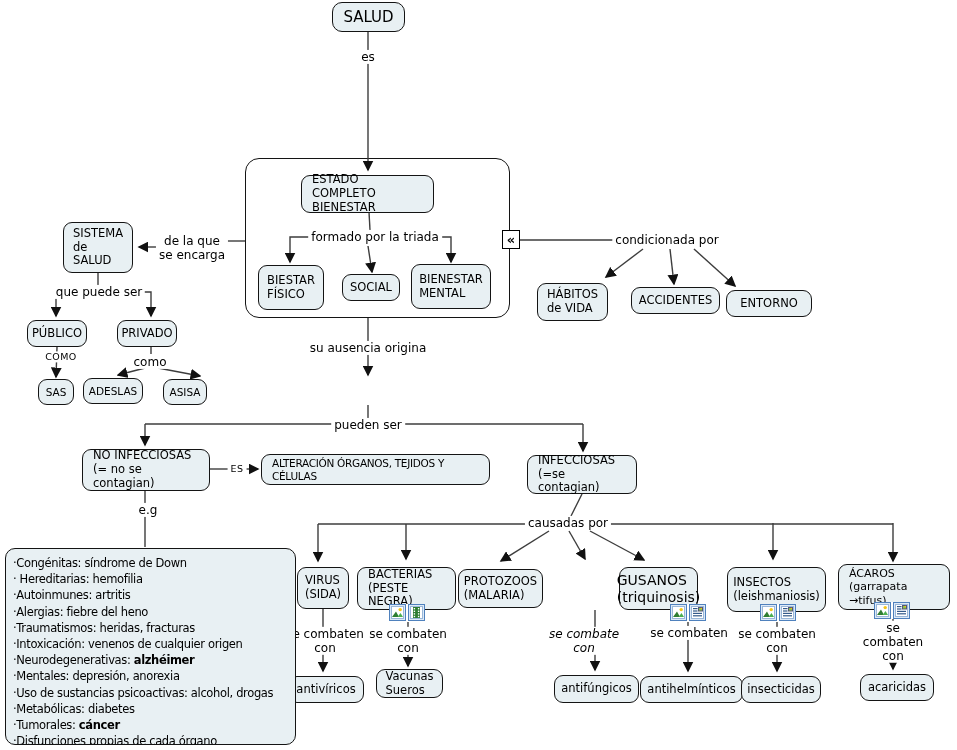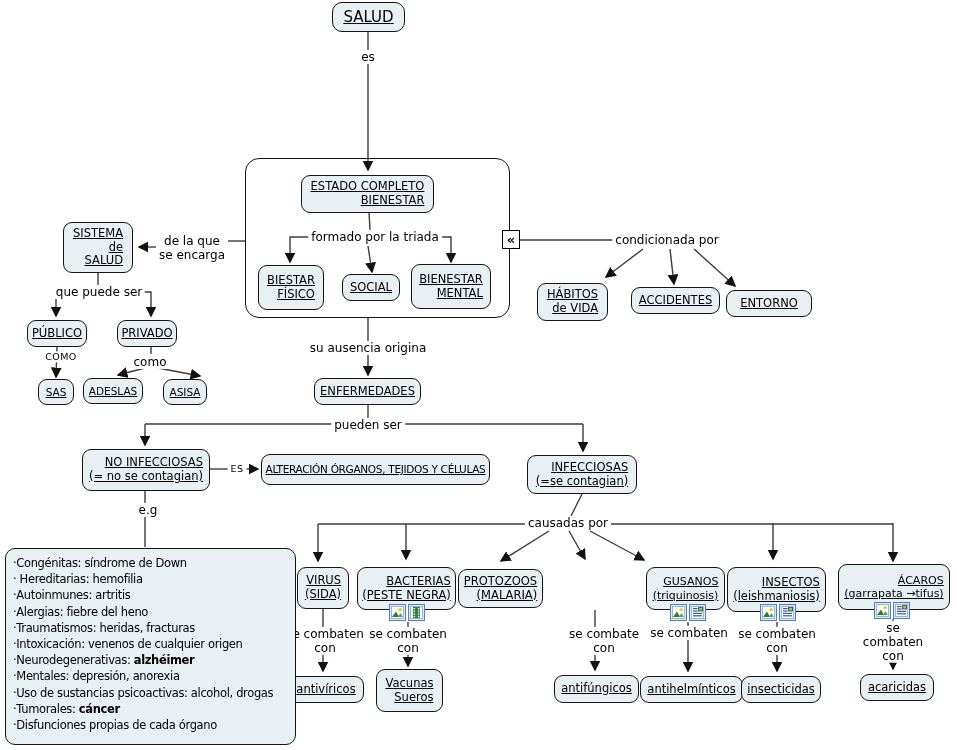--- a/index.html
+++ b/index.html
@@ -1,21 +1,21 @@
 <!DOCTYPE html>
 <html><head>
 <meta charset="utf-8">
 <style>
   html,body{margin:0;padding:0;background:#fff;}
   .canvas{position:relative;width:957px;height:750px;background:#fff;overflow:hidden;
           font-family:"DejaVu Sans","Liberation Sans",sans-serif;color:#000;}
   svg.lines{position:absolute;left:0;top:0;z-index:2;}
   .node{position:absolute;z-index:3;display:flex;align-items:center;justify-content:center;
-        text-align:right;background:#e8f0f3;border:1.4px solid #141414;border-radius:9px;
-        font-size:11.5px;line-height:1.2;white-space:pre-line;box-sizing:border-box;padding:1px 3px;text-decoration:underline;}
+        text-align:left;background:#e8f0f3;border:1.4px solid #141414;border-radius:9px;
+        font-size:11.5px;line-height:1.2;white-space:pre-line;box-sizing:border-box;padding:1px 10px;}
   .container-box{background:#fff;border-radius:14px;z-index:1;}
   .llabel{position:absolute;z-index:4;transform:translate(-50%,-50%);background:#fff;
           padding:0 3px;font-size:12px;line-height:1.18;text-align:center;white-space:pre-line;}
   .llabel.small{font-size:9.5px;letter-spacing:.4px;}
   .eg-box{position:absolute;z-index:5;left:5px;top:548px;width:291px;height:197px;
           background:#e8f0f3;border:1.4px solid #141414;border-radius:10px;
           padding:6px 0 0 7px;box-sizing:border-box;font-size:11.5px;line-height:16.2px;
           letter-spacing:-0.35px;overflow:hidden;}
   .eg-line{white-space:pre;}
   .eg-line b{font-weight:bold;}
@@ -97,40 +97,39 @@
 SALUD</div>
   <div class="node" style="left:27px;top:320px;width:60px;height:27px;">PÚBLICO</div>
   <div class="node" style="left:117px;top:320px;width:60px;height:27px;">PRIVADO</div>
   <div class="node" style="left:38px;top:379px;width:36px;height:26px;font-size:10.5px;">SAS</div>
   <div class="node" style="left:83px;top:378px;width:60px;height:26px;font-size:10.5px;">ADESLAS</div>
   <div class="node" style="left:163px;top:379px;width:44px;height:26px;font-size:10.5px;">ASISA</div>
   <div class="node" style="left:537px;top:283px;width:71px;height:38px;">HÁBITOS
 de VIDA</div>
   <div class="node" style="left:631px;top:287px;width:89px;height:27px;">ACCIDENTES</div>
   <div class="node" style="left:726px;top:290px;width:86px;height:27px;">ENTORNO</div>
-  <div class="node" style="left:314px;top:378px;width:107px;height:27px;">ENFERMEDADES</div>
   <div class="node" style="left:82px;top:449px;width:128px;height:42px;">NO INFECCIOSAS
 (= no se contagian)</div>
   <div class="node" style="left:261px;top:454px;width:229px;height:31px;font-size:10.5px;letter-spacing:-0.3px;">ALTERACIÓN ÓRGANOS, TEJIDOS Y CÉLULAS</div>
   <div class="node" style="left:527px;top:455px;width:110px;height:39px;">INFECCIOSAS
 (=se contagian)</div>
   <div class="node" style="left:297px;top:567px;width:52px;height:42px;">VIRUS
 (SIDA)</div>
   <div class="node" style="left:357px;top:567px;width:99px;height:43px;">BACTERIAS
 (PESTE NEGRA)</div>
   <div class="node" style="left:458px;top:569px;width:85px;height:39px;">PROTOZOOS
 (MALARIA)</div>
-  <div class="node" style="left:646px;top:567px;width:79px;height:43px;font-size:11px;">GUSANOS
+  <div class="node" style="left:619px;top:567px;width:79px;height:43px;font-size:14px;">GUSANOS
 (triquinosis)</div>
   <div class="node" style="left:727px;top:567px;width:99px;height:45px;">INSECTOS
 (leishmaniosis)</div>
   <div class="node" style="left:838px;top:564px;width:112px;height:46px;font-size:11px;">ÁCAROS
 (garrapata →tifus)</div>
   <div class="node" style="left:288px;top:676px;width:76px;height:27px;">antivíricos</div>
-  <div class="node" style="left:376px;top:669px;width:67px;height:43px;">Vacunas
+  <div class="node" style="left:376px;top:669px;width:67px;height:29px;">Vacunas
 Sueros</div>
   <div class="node" style="left:554px;top:675px;width:85px;height:28px;">antifúngicos</div>
   <div class="node" style="left:640px;top:676px;width:103px;height:27px;">antihelmínticos</div>
   <div class="node" style="left:741px;top:676px;width:80px;height:27px;">insecticidas</div>
   <div class="node" style="left:860px;top:674px;width:74px;height:27px;">acaricidas</div>
 
   <div class="llabel" style="left:368px;top:57px;">es</div>
   <div class="llabel" style="left:375px;top:237px;">formado por la triada</div>
   <div class="llabel" style="left:192px;top:248px;">de la que
 se encarga</div>
@@ -140,21 +139,21 @@
   <div class="llabel" style="left:667px;top:240px;">condicionada por</div>
   <div class="llabel" style="left:368px;top:348px;">su ausencia origina</div>
   <div class="llabel" style="left:368px;top:425px;">pueden ser</div>
   <div class="llabel small" style="left:237px;top:469px;">ES</div>
   <div class="llabel" style="left:148px;top:510px;">e.g</div>
   <div class="llabel" style="left:568px;top:523px;">causadas por</div>
   <div class="llabel" style="left:325px;top:641px;">se combaten
 con</div>
   <div class="llabel" style="left:408px;top:641px;">se combaten
 con</div>
-  <div class="llabel" style="left:604px;top:641px;">se combate
+  <div class="llabel" style="left:584px;top:641px;font-style:italic;">se combate
 con</div>
   <div class="llabel" style="left:689px;top:633px;">se combaten</div>
   <div class="llabel" style="left:777px;top:641px;">se combaten
 con</div>
   <div class="llabel" style="left:893px;top:642px;">se combaten
 con</div>
 
   <div class="chev">«</div>
 
   <div class="icon-pair" style="left:389px;top:604px;">
@@ -256,17 +255,18 @@
   <div class="eg-box">
     <div class="eg-line"><span>·Congénitas: síndrome de Down</span><b></b></div>
     <div class="eg-line"><span>· Hereditarias: hemofilia</span><b></b></div>
     <div class="eg-line"><span>·Autoinmunes: artritis</span><b></b></div>
     <div class="eg-line"><span>·Alergias: fiebre del heno</span><b></b></div>
     <div class="eg-line"><span>·Traumatismos: heridas, fracturas</span><b></b></div>
     <div class="eg-line"><span>·Intoxicación: venenos de cualquier origen</span><b></b></div>
     <div class="eg-line"><span>·Neurodegenerativas: </span><b>alzhéimer</b></div>
     <div class="eg-line"><span>·Mentales: depresión, anorexia</span><b></b></div>
     <div class="eg-line"><span>·Uso de sustancias psicoactivas: alcohol, drogas</span><b></b></div>
+    <div class="eg-line"><span>·Metabólicas: diabetes</span><b></b></div>
     <div class="eg-line"><span>·Tumorales: </span><b>cáncer</b></div>
     <div class="eg-line"><span>·Disfunciones propias de cada órgano</span><b></b></div>
   </div>
 
 </div>
 
 </body></html>

